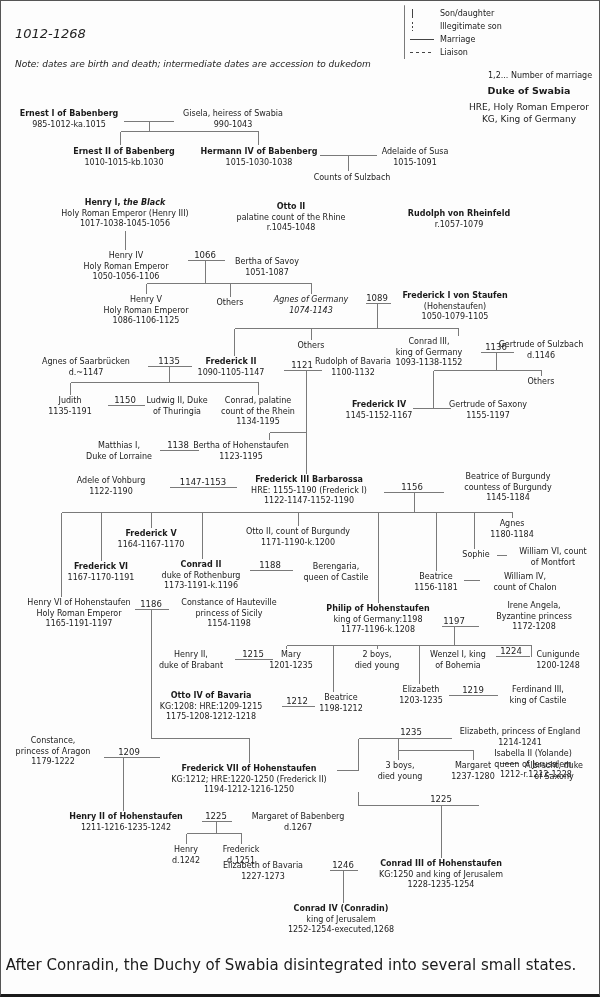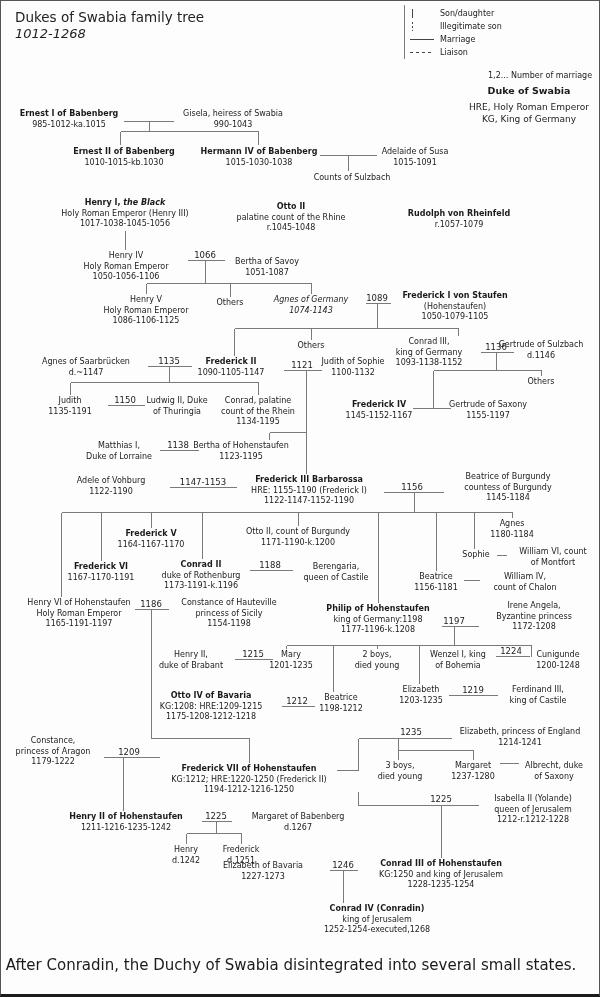--- a/index.html
+++ b/index.html
@@ -28,22 +28,22 @@
   .person .b{font-weight:bold;}
   .person .i{font-style:italic;}
   .mlabel{position:absolute;transform:translateX(-50%);font-size:8.5px;line-height:9px;white-space:nowrap;}
   .footer{position:absolute;transform:translateX(-50%);font-size:15px;white-space:nowrap;}
 </style>
 </head>
 <body>
 
 <div id="page">
 
-  <div class="title">Dukes of Swabia family tree</div>
   <div class="subtitle">1012-1268</div>
+  <div class="note">Note: dates are birth and death; intermediate dates are accession to dukedom</div>
 
   <div class="legend-divider"></div>
 
   <div class="legend-symbols">
     <div class="legend-row">
       <span class="sym">
           <span class="sym-vline"></span>
         </span>
       <span>Son/daughter</span>
     </div>
@@ -230,21 +230,21 @@
       </div>
       <div class="person" style="left: 85px; top: 356px;">
         <div><span>Agnes of Saarbrücken</span></div>
         <div><span>d.~1147</span></div>
       </div>
       <div class="person" style="left: 230px; top: 356px;">
         <div><span class="b">Frederick II</span></div>
         <div><span>1090-1105-1147</span></div>
       </div>
       <div class="person" style="left: 352px; top: 356px;">
-        <div><span>Judith of Sophie</span></div>
+        <div><span>Rudolph of Bavaria</span></div>
         <div><span>1100-1132</span></div>
       </div>
       <div class="person" style="left: 310px; top: 340px;">
         <div><span>Others</span></div>
       </div>
       <div class="person" style="left: 428px; top: 336px;">
         <div><span>Conrad III,</span></div>
         <div><span>king of Germany</span></div>
         <div><span>1093-1138-1152</span></div>
       </div>
@@ -414,21 +414,21 @@
         <div><span>died young</span></div>
       </div>
       <div class="person" style="left: 472px; top: 760px;">
         <div><span>Margaret</span></div>
         <div><span>1237-1280</span></div>
       </div>
       <div class="person" style="left: 553px; top: 760px;">
         <div><span>Albrecht, duke</span></div>
         <div><span>of Saxony</span></div>
       </div>
-      <div class="person" style="left: 532px; top: 793px;">
+      <div class="person" style="left: 532px; top: 748px; text-align: right;">
         <div><span>Isabella II (Yolande)</span></div>
         <div><span>queen of Jerusalem</span></div>
         <div><span>1212-r.1212-1228</span></div>
       </div>
       <div class="person" style="left: 125px; top: 811px;">
         <div><span class="b">Henry II of Hohenstaufen</span></div>
         <div><span>1211-1216-1235-1242</span></div>
       </div>
       <div class="person" style="left: 297px; top: 811px;">
         <div><span>Margaret of Babenberg</span></div>
@@ -444,21 +444,21 @@
       </div>
       <div class="person" style="left: 262px; top: 860px;">
         <div><span>Elizabeth of Bavaria</span></div>
         <div><span>1227-1273</span></div>
       </div>
       <div class="person" style="left: 440px; top: 858px;">
         <div><span class="b">Conrad III of Hohenstaufen</span></div>
         <div><span>KG:1250 and king of Jerusalem</span></div>
         <div><span>1228-1235-1254</span></div>
       </div>
-      <div class="person" style="left: 340px; top: 903px; margin-left: 36px;">
+      <div class="person" style="left: 340px; top: 903px;">
         <div><span class="b">Conrad IV (Conradin)</span></div>
         <div><span>king of Jerusalem</span></div>
         <div><span>1252-1254-executed,1268</span></div>
       </div>
       <div class="mlabel" style="left: 204px; top: 250px;">1066</div>
       <div class="mlabel" style="left: 376px; top: 293px;">1089</div>
       <div class="mlabel" style="left: 495px; top: 342px;">1136</div>
       <div class="mlabel" style="left: 168px; top: 356px;">1135</div>
       <div class="mlabel" style="left: 301px; top: 360px;">1121</div>
       <div class="mlabel" style="left: 124px; top: 395px;">1150</div>

